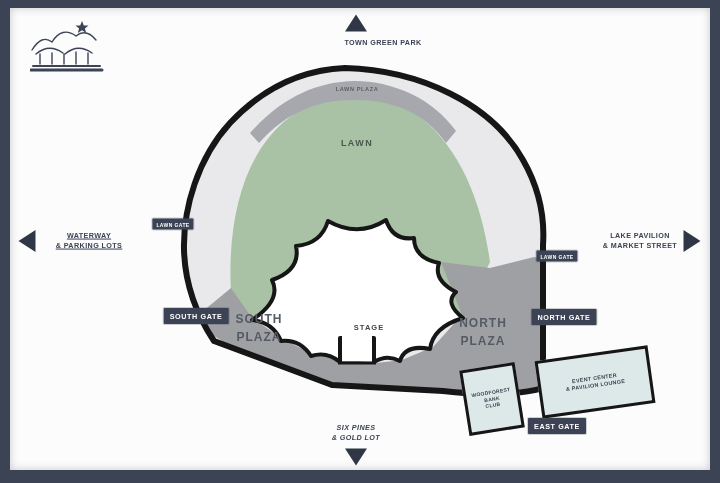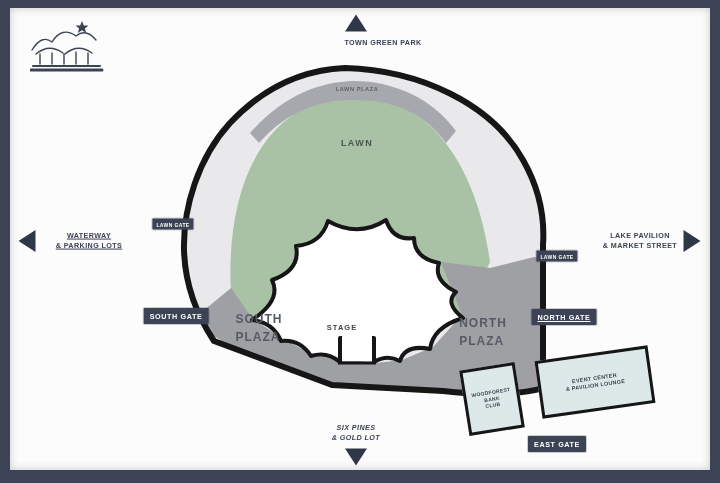--- a/index.html
+++ b/index.html
@@ -25,21 +25,21 @@
   .logo-presented{font-size:4.4px;letter-spacing:.4px;font-weight:600;color:#4a5263;display:inline-block;vertical-align:middle;}
   .logo-sponsor{font-size:7px;font-weight:900;letter-spacing:.6px;color:#39414f;display:inline-block;vertical-align:middle;margin-left:3px;border-bottom:2px solid #39414f;}
   
   .tri{width:0;height:0;}
   .tri-up{border-left:11px solid transparent;border-right:11px solid transparent;border-bottom:17px solid #2f3645;}
   .tri-down{border-left:11px solid transparent;border-right:11px solid transparent;border-top:17px solid #2f3645;}
   .tri-left{border-top:11px solid transparent;border-bottom:11px solid transparent;border-right:17px solid #2f3645;}
   .tri-right{border-top:11px solid transparent;border-bottom:11px solid transparent;border-left:17px solid #2f3645;}
   .dir-label{color:#3b4354;font-size:7.2px;font-weight:700;letter-spacing:.4px;text-align:center;line-height:1.45;white-space:nowrap;}
   
-  .area-label{color:#4d545c;font-weight:600;text-align:left;white-space:nowrap;}
+  .area-label{color:#4d545c;font-weight:600;text-align:center;white-space:nowrap;}
   #lawn-plaza-label{font-size:5.6px;letter-spacing:.6px;color:#5a5f66;}
   #lawn-label{font-size:9px;letter-spacing:1.4px;color:#48584e;}
   .plaza-label{font-size:12px;letter-spacing:1px;line-height:1.5;color:#555b64;}
   #stage-label{font-size:7.5px;letter-spacing:1px;color:#3f454e;}
   
   .badge{
     background:#3b4354;color:#ffffff;font-weight:700;text-align:center;
     white-space:nowrap;border-radius:1px;box-shadow:0 0 0 1px rgba(59,67,84,.25);
   }
   .badge-sm{font-size:5px;letter-spacing:.4px;padding:2.5px 4px;}
@@ -132,27 +132,27 @@
 <div id="lawn-plaza-label" class="abs ctr area-label" style="left:357px;top:89px;">LAWN PLAZA</div>
 <div id="lawn-label" class="abs ctr area-label" style="left:357px;top:143px;">LAWN</div>
 <div class="abs ctr area-label plaza-label" style="left:259px;top:328px;">
   <div>SOUTH</div>
   <div>PLAZA</div>
 </div>
 <div class="abs ctr area-label plaza-label" style="left:483px;top:332px;">
   <div>NORTH</div>
   <div>PLAZA</div>
 </div>
-<div id="stage-label" class="abs ctr area-label" style="left:342px;top:327px;">STAGE</div>
+<div id="stage-label" class="abs ctr area-label" style="left:369px;top:327px;">STAGE</div>
 
 <div class="abs ctr badge badge-sm" style="left:173px;top:224px;">LAWN GATE</div>
 <div class="abs ctr badge badge-sm" style="left:557px;top:256px;">LAWN GATE</div>
-<div class="abs ctr badge badge-lg" style="left:176px;top:316px;">SOUTH GATE</div>
-<div class="abs ctr badge badge-lg" style="left:564px;top:317px;text-decoration:underline;">NORTH GATE</div>
-<div class="abs ctr badge badge-lg" style="left:557px;top:426px;margin-top:18px;">EAST GATE</div>
+<div class="abs ctr badge badge-lg" style="left:196px;top:316px;">SOUTH GATE</div>
+<div class="abs ctr badge badge-lg" style="left:564px;top:317px;">NORTH GATE</div>
+<div class="abs ctr badge badge-lg" style="left:557px;top:426px;">EAST GATE</div>
 
 <div id="woodforest" class="abs building">
   <div class="building-label">
     <div>WOODFOREST</div>
     <div>BANK</div>
     <div>CLUB</div>
   </div>
 </div>
 <div id="event-center" class="abs building">
   <div class="building-label">

